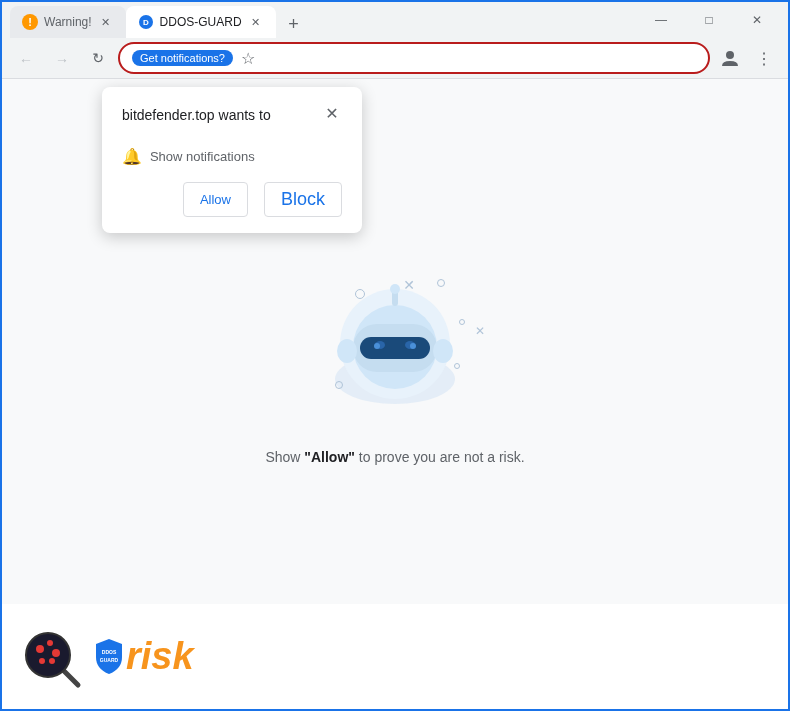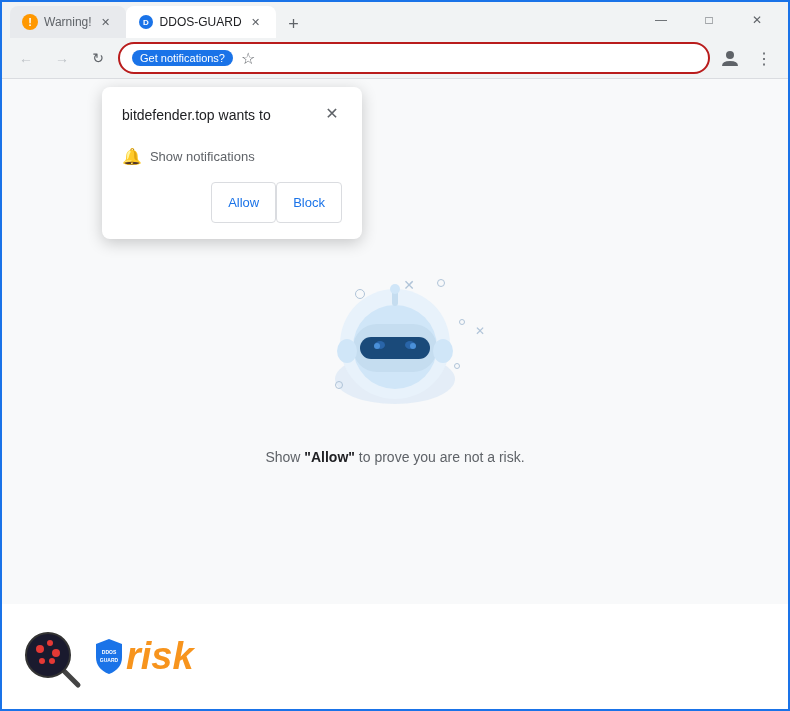--- a/index.html
+++ b/index.html
@@ -236,28 +236,29 @@
       padding: 6px 16px;
       border: 1px solid #dadce0;
       border-radius: 4px;
       background: #fff;
       color: #1a73e8;
       font-size: 13px;
       cursor: pointer;
       font-weight: 500;
     }
     .btn-block {
-      padding: 12px 16px;
+      padding: 6px 16px;
       border: 1px solid #dadce0;
       border-radius: 4px;
       background: #fff;
       color: #1a73e8;
-      font-size: 13px;
+      font-size: 18px;
       cursor: pointer;
       font-weight: 500;
+      margin-left: 16px;
     }
 
     
     .robot-area {
       flex: 1;
       display: flex;
       flex-direction: column;
       align-items: center;
       justify-content: center;
       padding-bottom: 60px;

